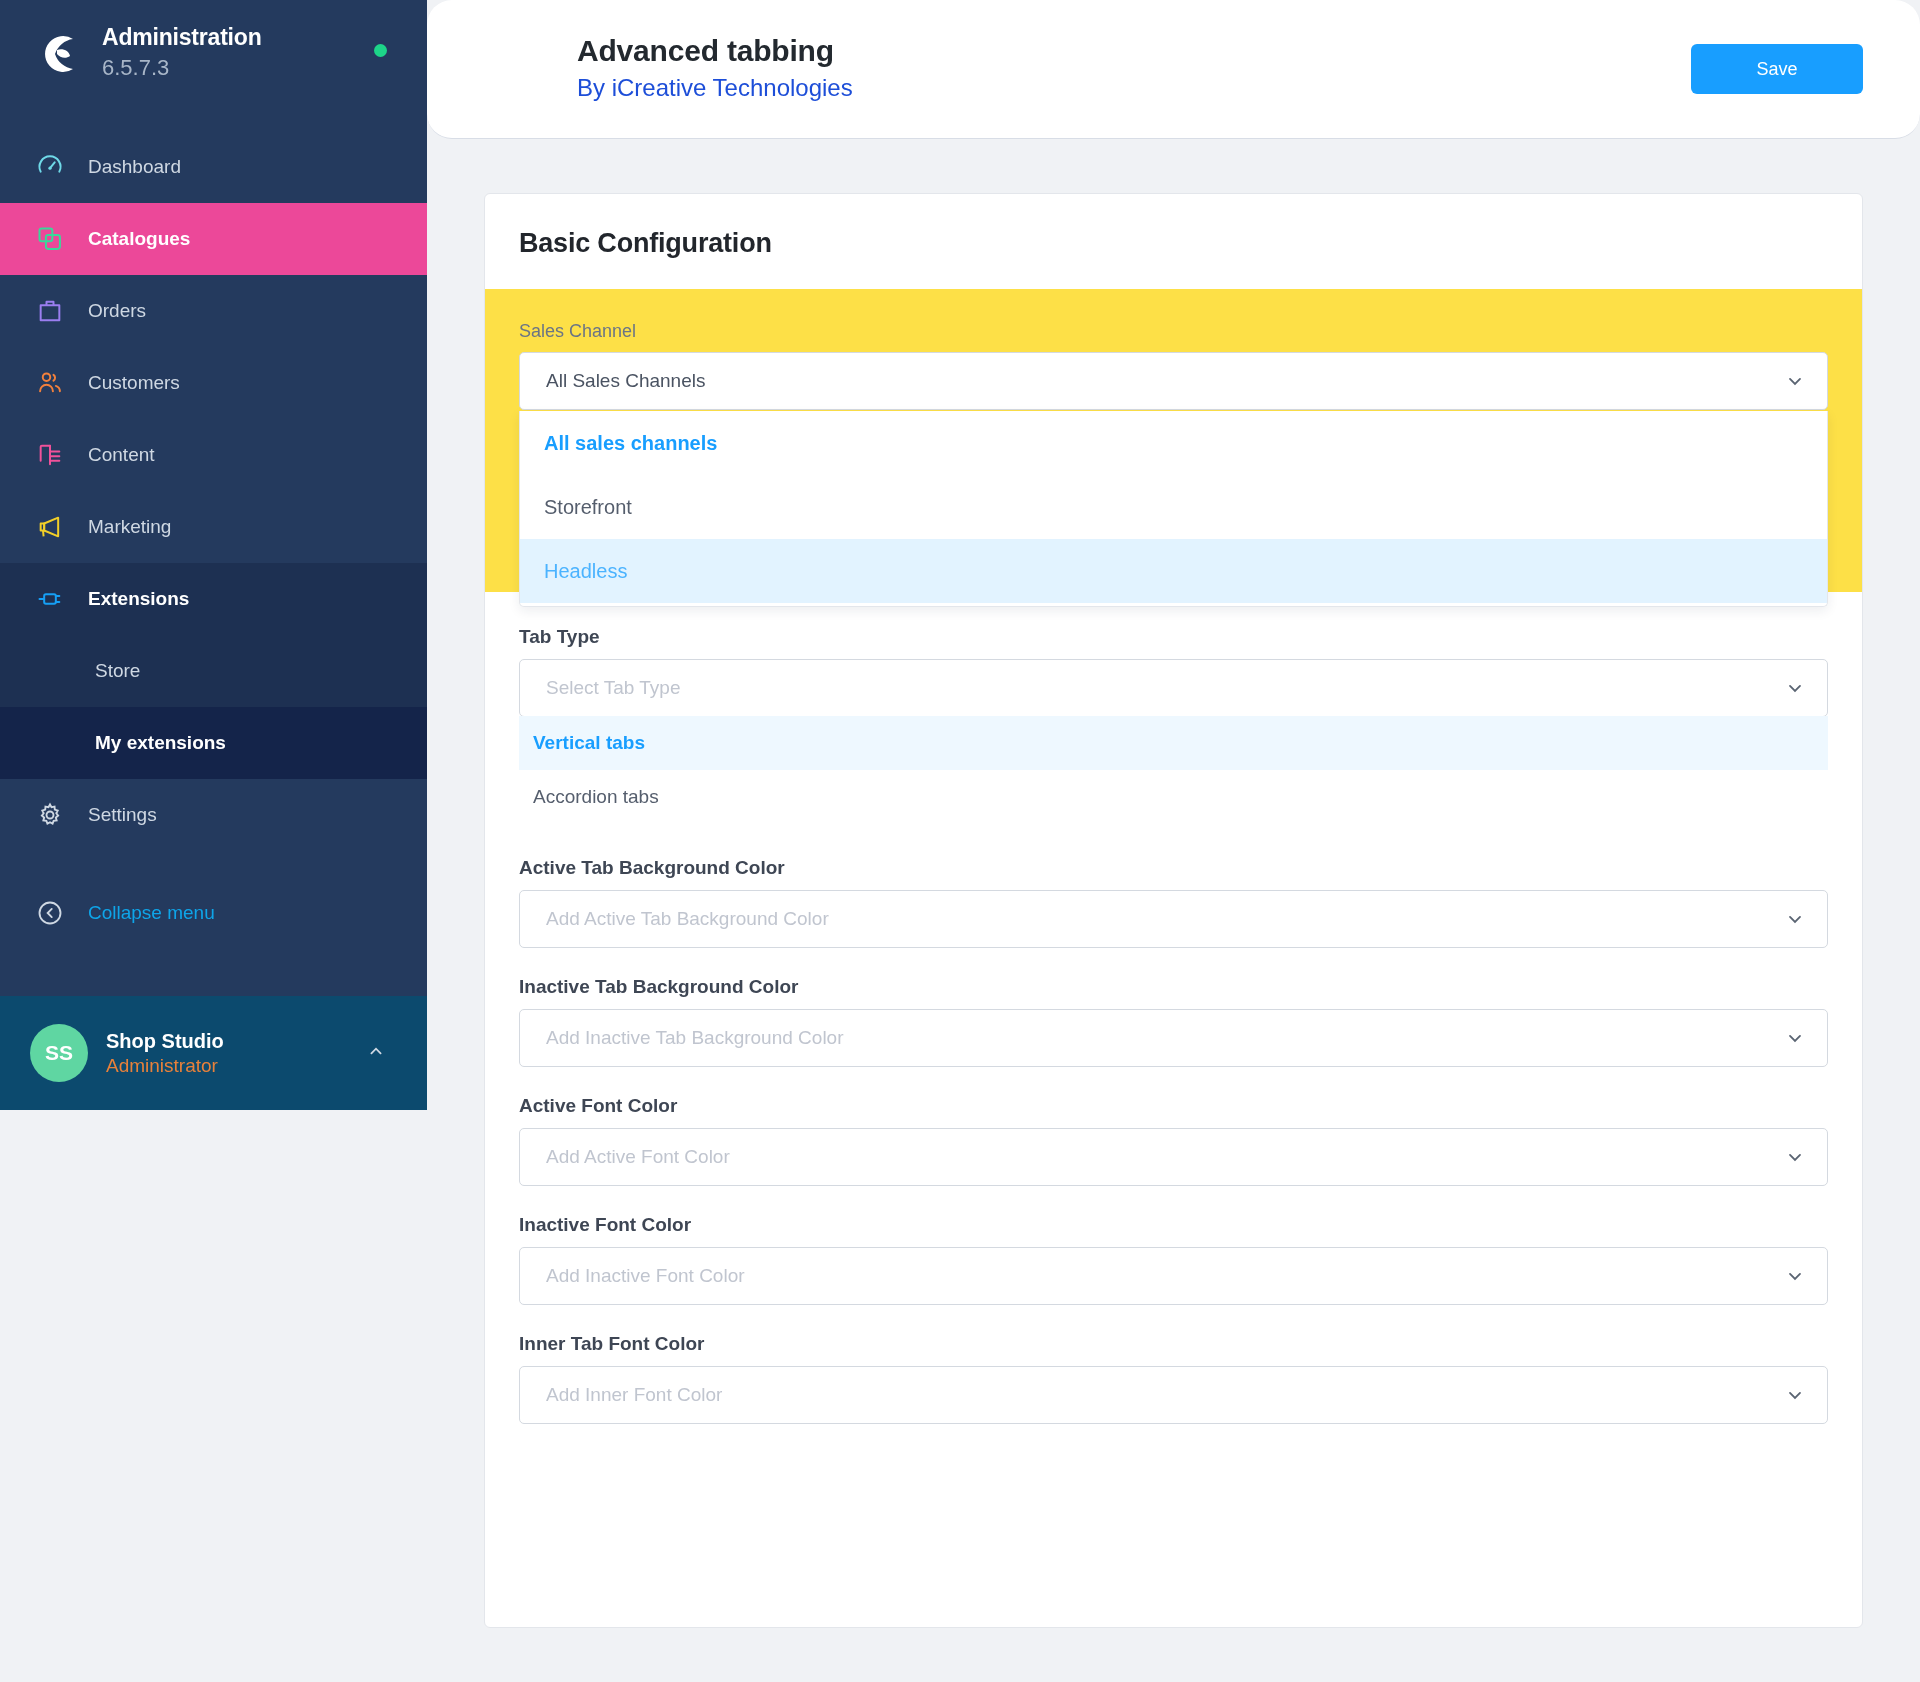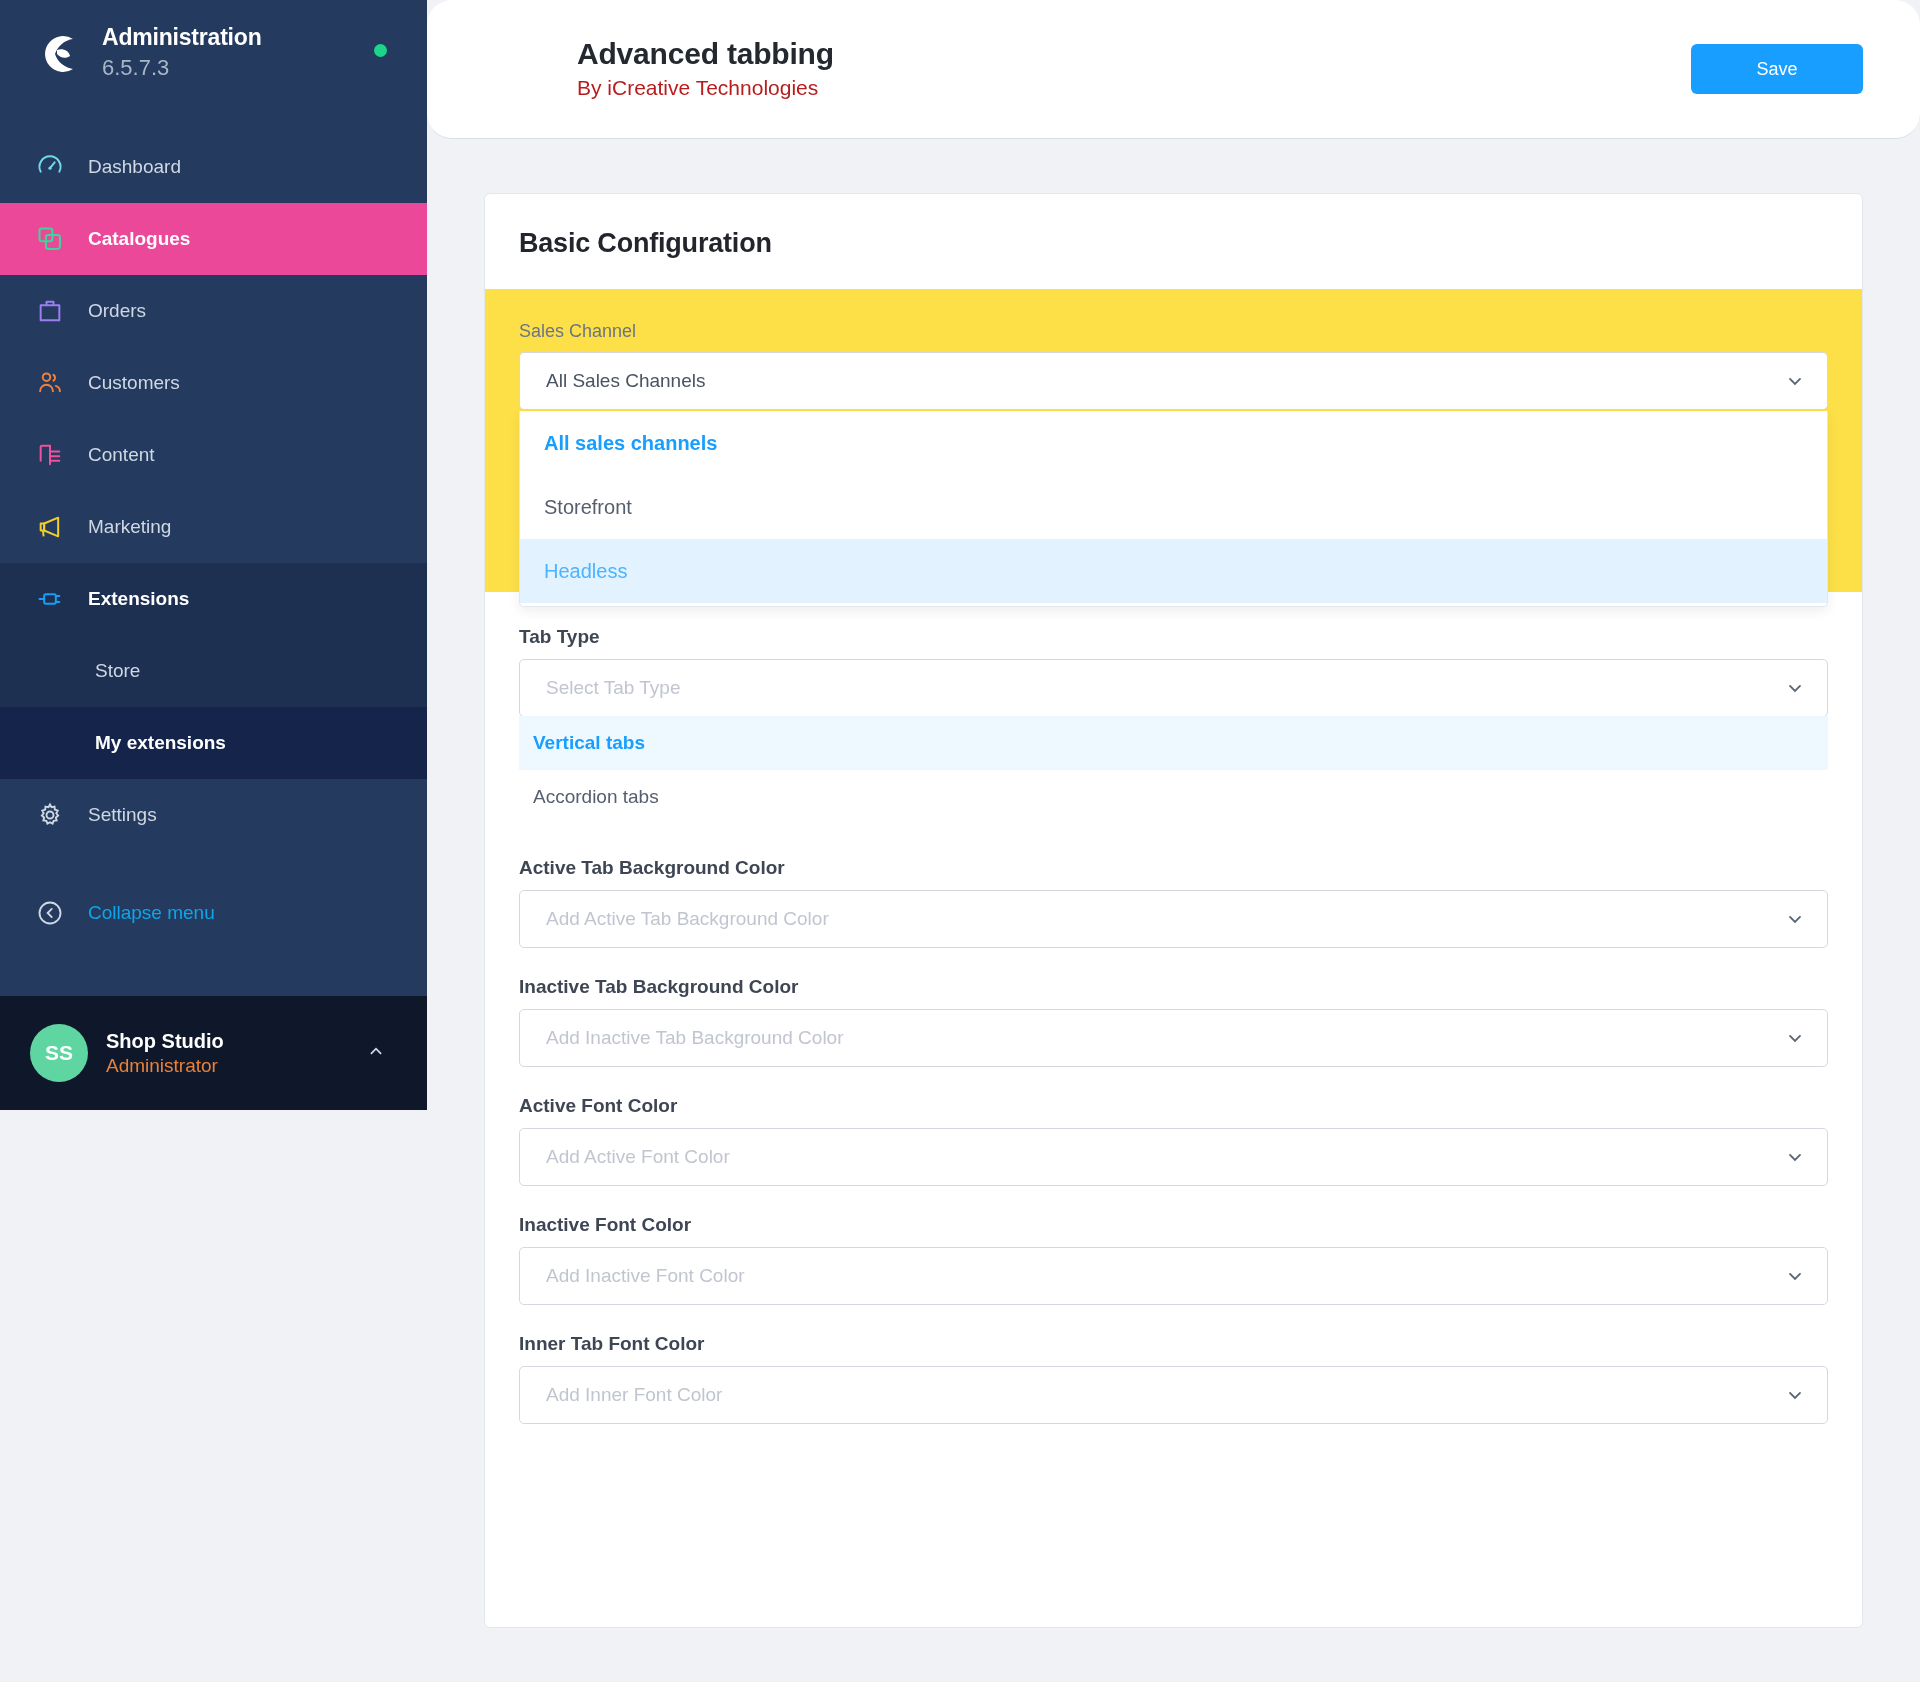--- a/index.html
+++ b/index.html
@@ -120,21 +120,21 @@
   .sb-collapse .nav-ico {
     width: 40px; height: 40px; flex: 0 0 40px;
     margin-right: 18px;
     display: flex; align-items: center; justify-content: center;
   }
 
   .sb-user {
     position: absolute;
     bottom: 0; left: 0; right: 0;
     height: 114px;
-    background: #0f172a;
+    background: #0c4a6e;
     display: flex;
     align-items: center;
     padding: 0 30px;
     cursor: pointer;
   }
   .sb-avatar {
     width: 58px; height: 58px;
     border-radius: 50%;
     background: #5fd6a2;
     color: #ffffff;
@@ -170,22 +170,22 @@
   }
   .topbar-text { flex: 1; }
   .tb-title {
     font-size: 30px;
     font-weight: bold;
     color: #23292f;
     line-height: 1.25;
     letter-spacing: -0.2px;
   }
   .tb-sub {
-    font-size: 21px;
-    color: #b91c1c;
+    font-size: 24px;
+    color: #1d4ed8;
     line-height: 1.5;
     margin-top: 0;
   }
   .save-btn {
     background: #189eff;
     color: #ffffff;
     border: none;
     border-radius: 6px;
     font-size: 18px;
     font-family: "Liberation Sans", sans-serif;

